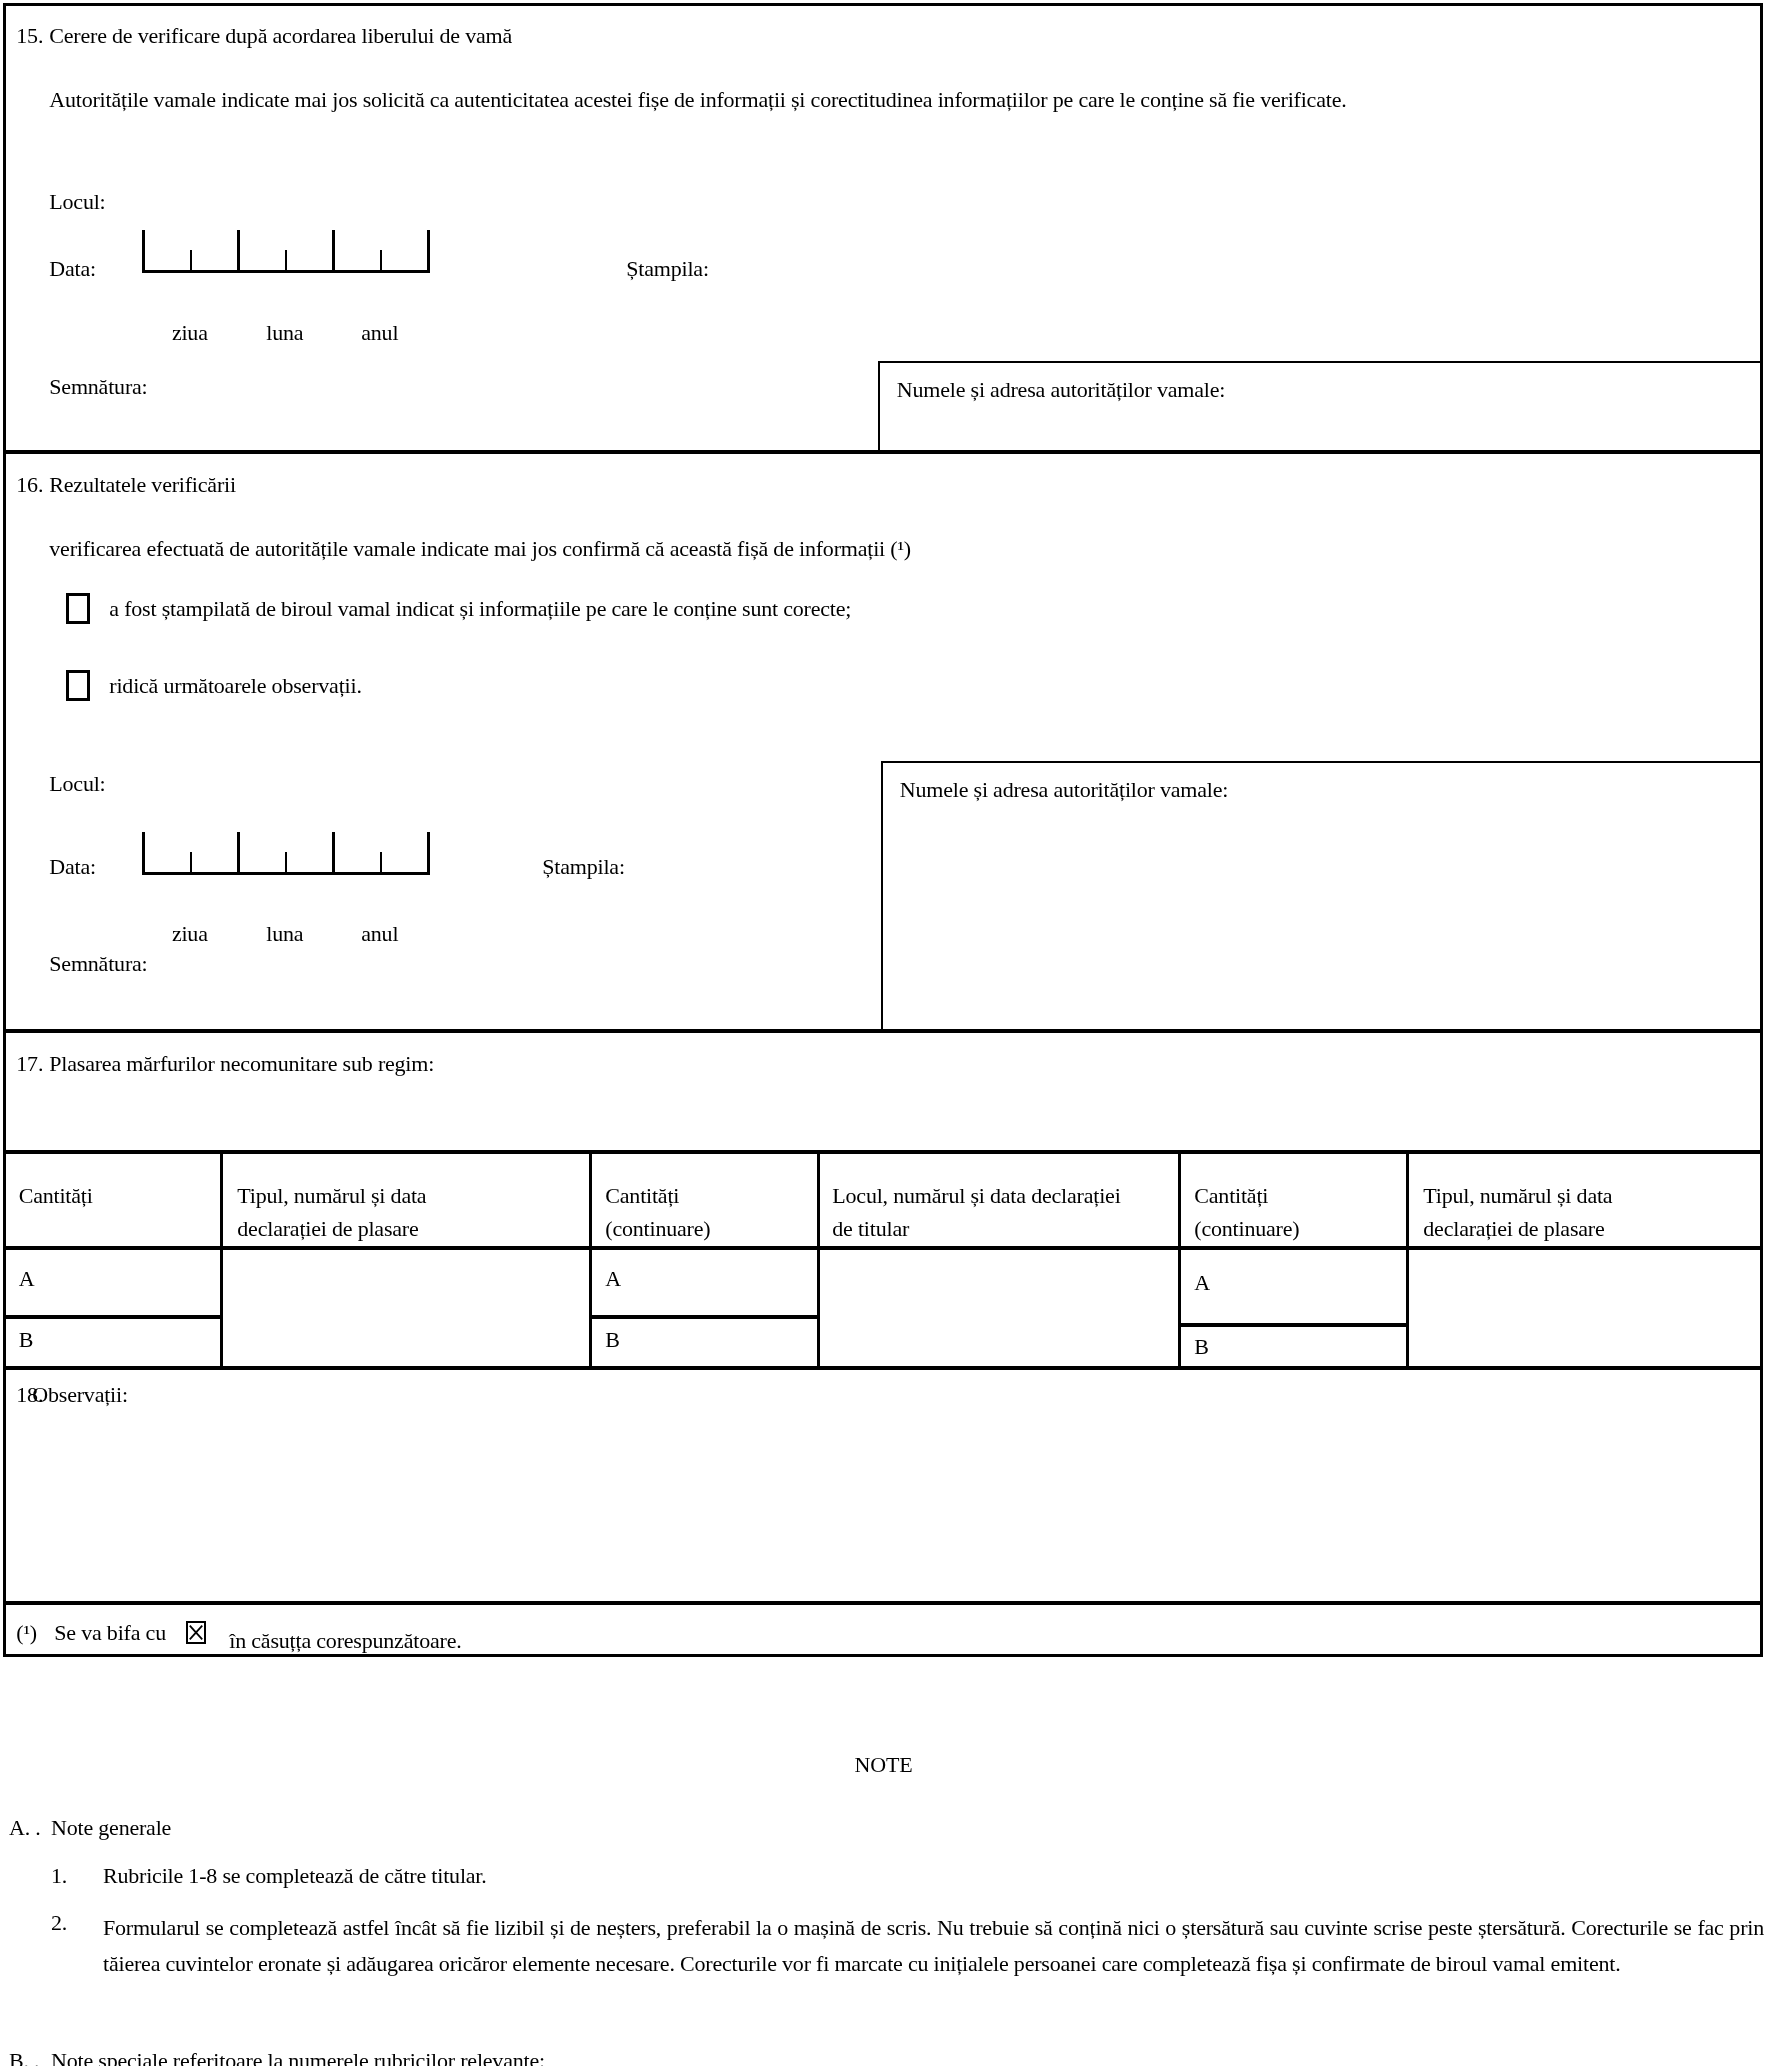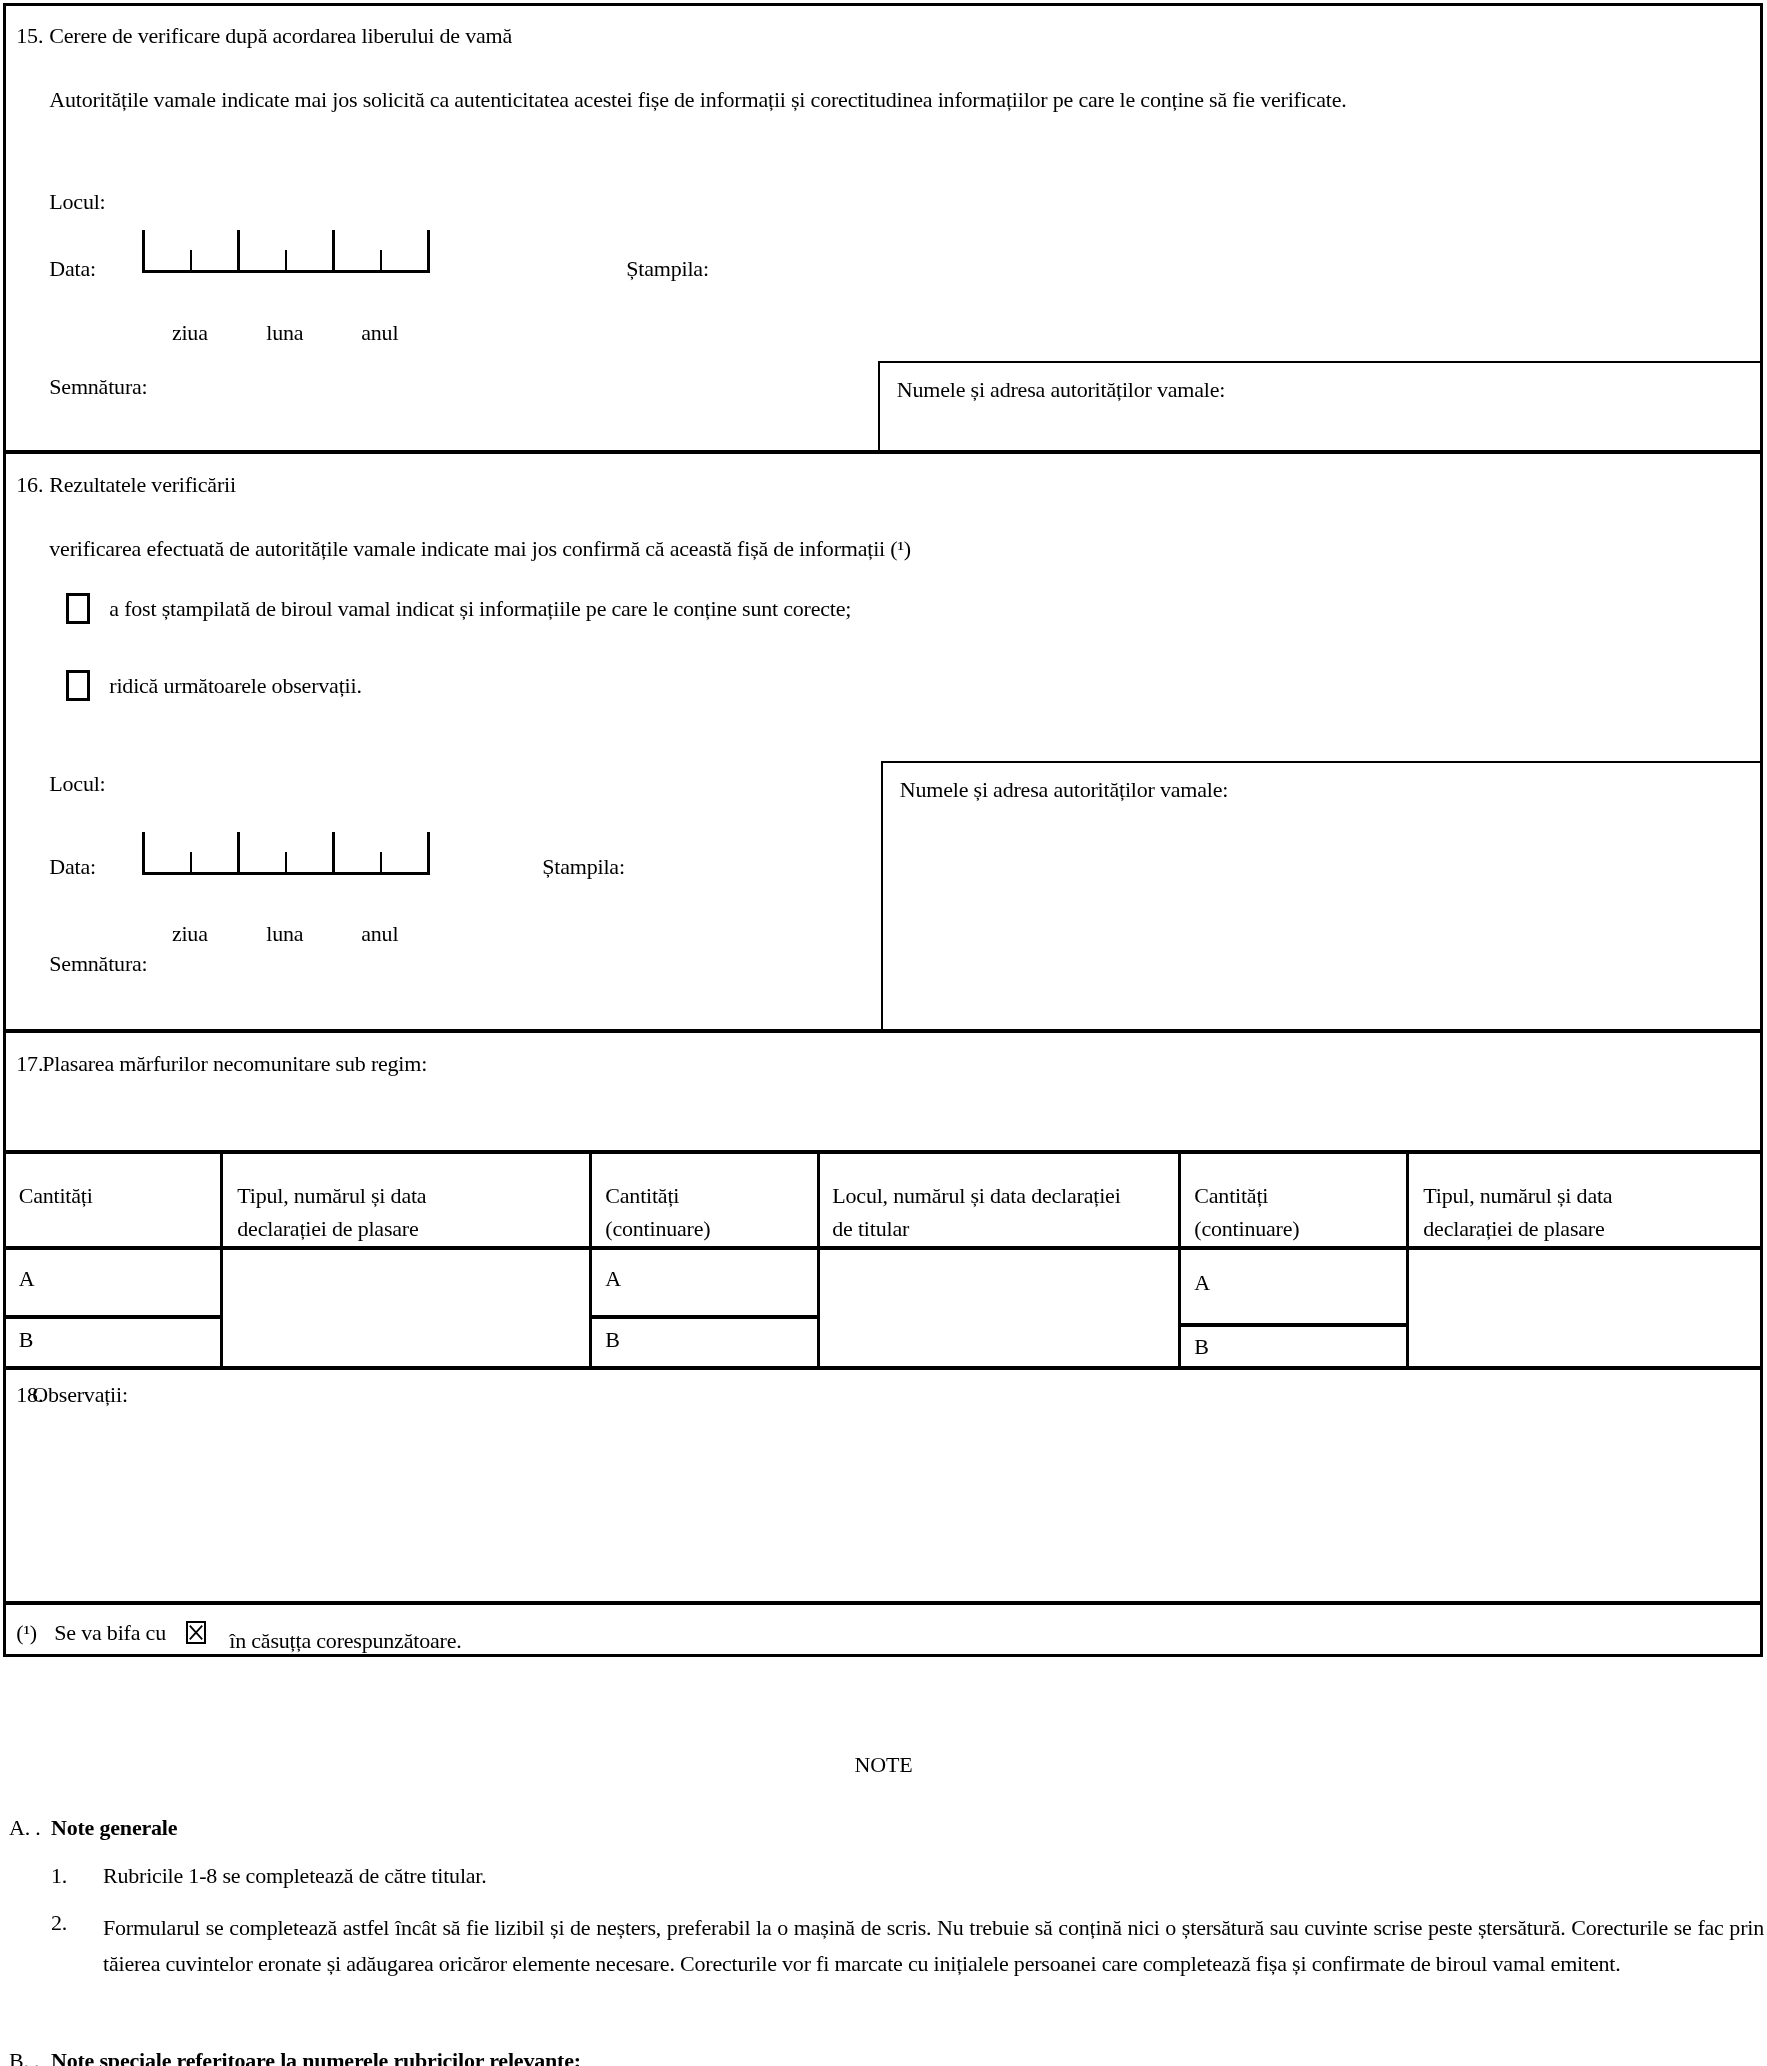--- a/index.html
+++ b/index.html
@@ -27,21 +27,21 @@
   
   .authbox{position:absolute;border-top:2.5px solid #000;border-left:2.5px solid #000;box-sizing:border-box;}
   .authbox .lbl{position:absolute;left:16.5px;top:14px;white-space:nowrap;}
   
   .th{position:absolute;line-height:33px;}
   .cell-lb{position:absolute;}
   .inputzone{position:absolute;background:transparent;}
   
   .xbox{position:absolute;width:20px;height:23px;border:2.5px solid #000;box-sizing:border-box;}
   .xbox svg{display:block;width:100%;height:100%;}
-  .bold{font-weight:bold;}
+  .bold{font-weight:normal;}
   .center{text-align:center;}
   .just{text-align:justify;}
   .nowrap{white-space:nowrap;}
 </style>
 </head>
 <body>
 
 <div class="form">
 
   <div class="abs nowrap" style="left:10px;top:16.5px;">15.</div>
@@ -107,21 +107,21 @@
     <span style="left:0;">ziua</span>
     <span style="left:95px;">luna</span>
     <span style="left:190px;">anul</span>
   </div>
   <div class="abs nowrap" style="left:536px;top:848px;">Ștampila:</div>
   <div class="abs nowrap" style="left:43px;top:945px;">Semnătura:</div>
 
   <div class="hline" style="top:1023px;"></div>
 
   <div class="abs nowrap" style="left:10px;top:1045px;">17.</div>
-  <div class="abs nowrap" style="left:36px;top:1045px;">Plasarea mărfurilor necomunitare sub regim:</div>
+  <div class="abs nowrap" style="left:43px;top:1045px;">Plasarea mărfurilor necomunitare sub regim:</div>
 
   <div class="hline" style="top:1144px;"></div>
   <div class="hline" style="top:1240px;"></div>
   <div class="hline" style="top:1360px;"></div>
   <div class="vline" style="left:214px;top:1144px;height:220px;"></div>
   <div class="vline" style="left:583px;top:1144px;height:220px;"></div>
   <div class="vline" style="left:811px;top:1144px;height:220px;"></div>
   <div class="vline" style="left:1172px;top:1144px;height:220px;"></div>
   <div class="vline" style="left:1400px;top:1144px;height:220px;"></div>
   <div class="abdiv" style="left:0;top:1309px;width:217px;"></div>

